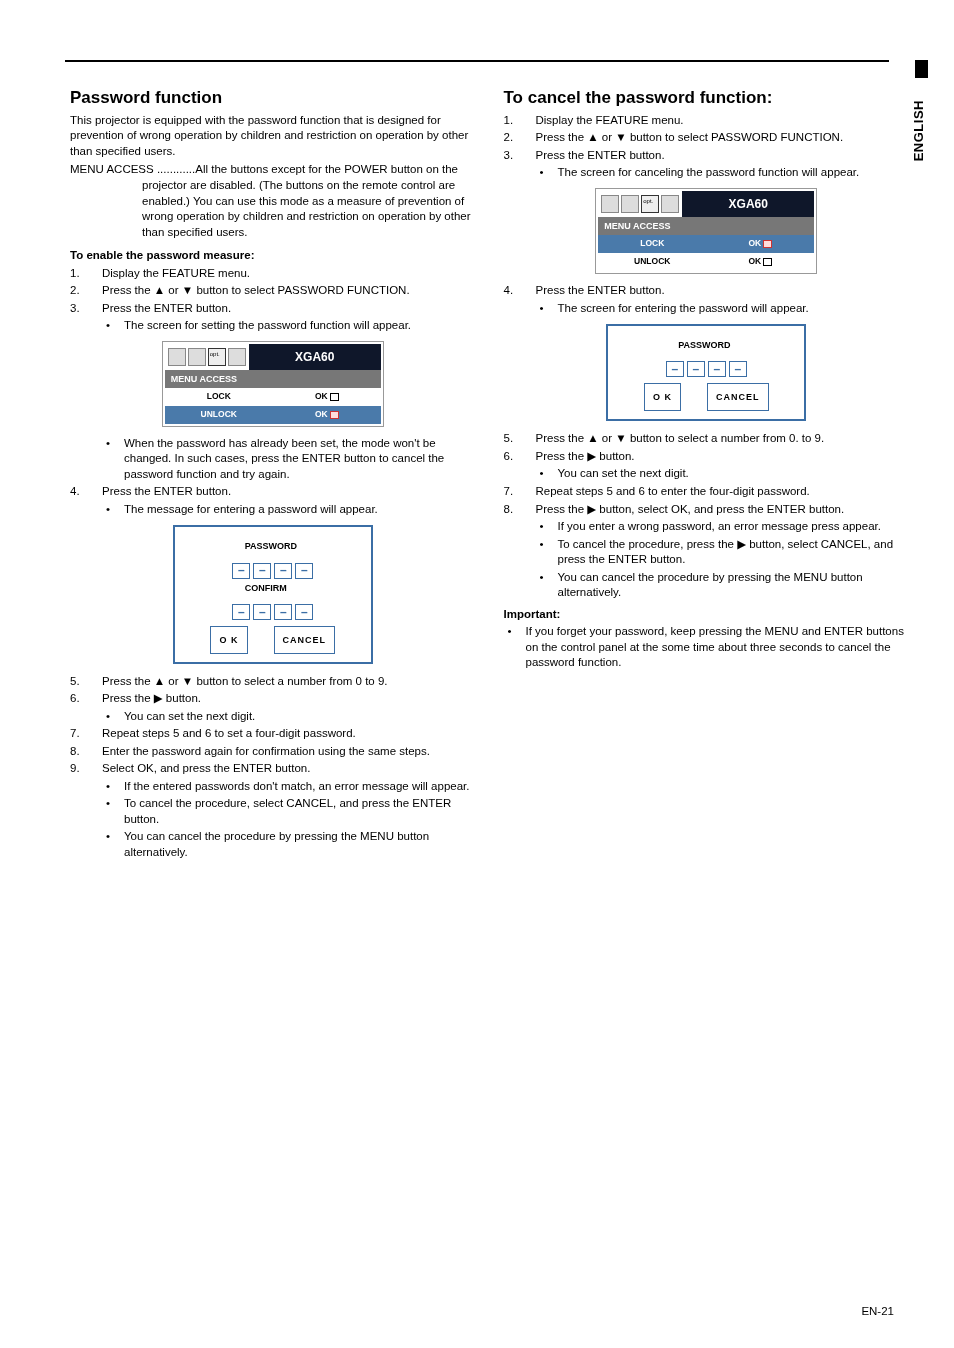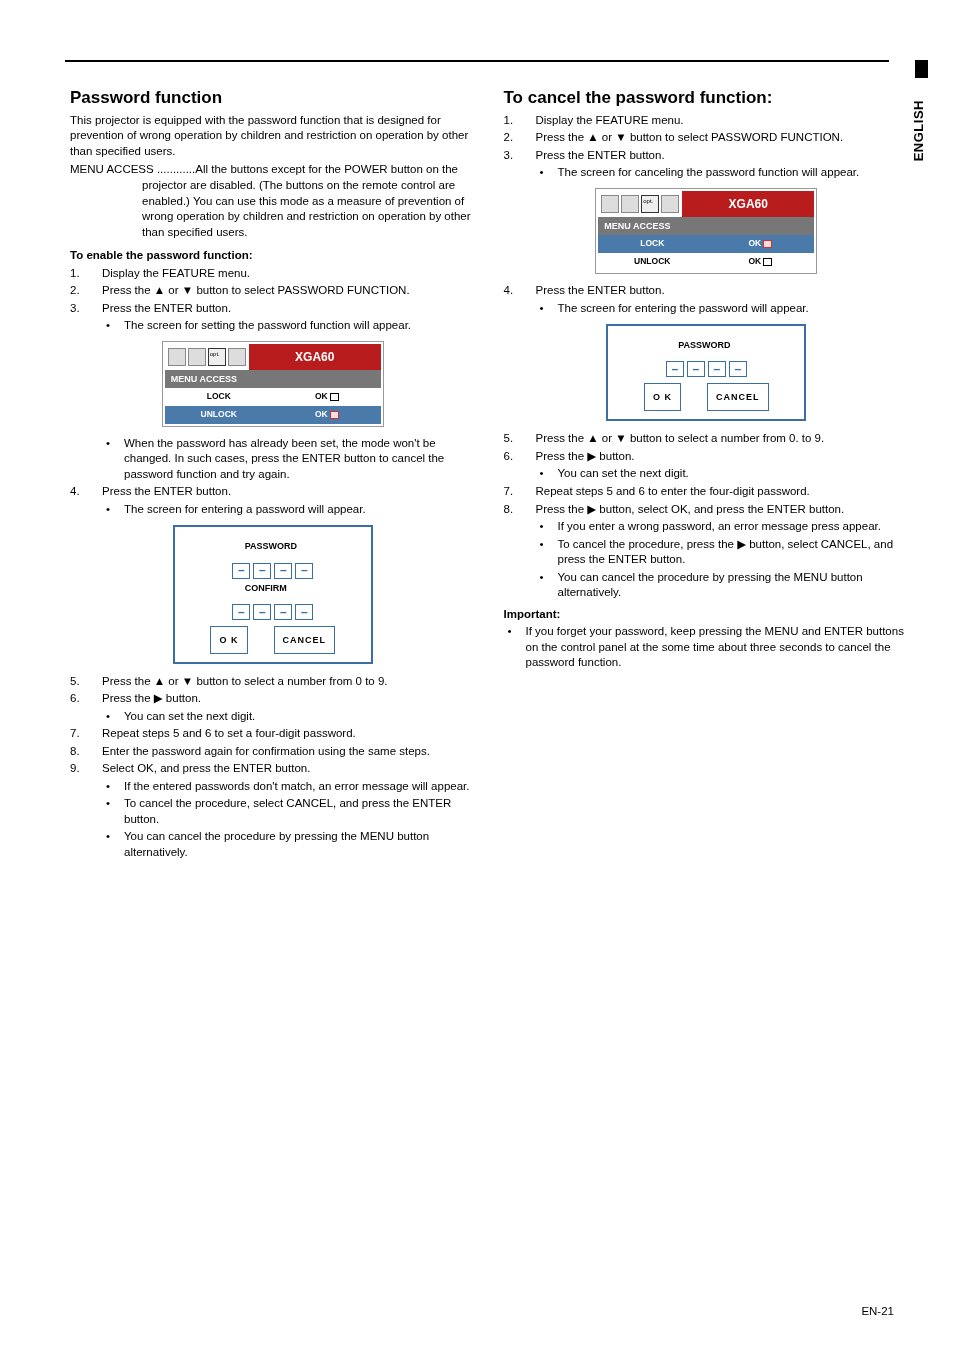--- a/index.html
+++ b/index.html
@@ -42,21 +42,21 @@
   ul.bullets > li > .t { flex: 1; }
   .indent-sub { padding-left: 32px; }
   .indent-sub ul.bullets > li > .b { padding-left:4px;}
   .figure-wrap { display:flex; justify-content:center; margin: 8px 0 10px 0; }
   .menu-fig { border: 2px solid #fff; outline:1px solid #999;}
   .menu-head { display:flex; height:26px; }
   .menu-head-left { display:flex; align-items:center; padding:0 2px; background:#fff;}
   .menu-head-left .ic { width:18px;height:18px;margin:0 1px;border:1px solid #888; background:#ddd; display:inline-block;}
   .menu-head-left .ic.opt { position:relative; background:#eee; border:1.5px solid #333;}
   .menu-head-left .ic.opt::after{content:"opt.";font-size:6px;position:absolute;top:1px;left:1px;}
-  .menu-head-right { flex:1; background:#b91c1c; color:#fff; display:flex;align-items:center;justify-content:center;font-weight:bold;font-size:12px;}
+  .menu-head-right { flex:1; background:#0f172a; color:#fff; display:flex;align-items:center;justify-content:center;font-weight:bold;font-size:12px;}
   .menu-sub { background:#777; color:#fff; font-size:9px; font-weight:bold; padding:3px 6px;}
   .menu-row { display:flex; font-size:8.5px; font-weight:bold; height:18px; align-items:center;}
   .menu-row .mc { flex:1; text-align:center; padding:0 4px; }
   .menu-row.white { background:#fff; color:#000;}
   .menu-row.blue { background:#4a7aaa; color:#fff;}
   .ok-icon { display:inline-block; width:9px;height:8px;border:1px solid #000; margin-left:2px;vertical-align:middle;}
   .ok-icon.r { border-color:#c33; background:#fdd;}
   .pass-fig { border: 2px solid #3b6ea5; padding: 10px 14px 8px 14px; }
   .pass-fig .row { display:flex; align-items:center; margin: 3px 0; gap:10px;flex-direction:column;}
   .pass-fig .lbl { font-size:9px; font-weight:bold; width:56px;}
@@ -76,21 +76,21 @@
 <div class="hr-top"></div>
 <div class="vbar"></div>
 <div class="english-vertical">ENGLISH</div>
 
 <div class="columns">
 
   <div class="col">
     <h2 class="section">Password function</h2>
     <p class="body-text">This projector is equipped with the password function that is designed for prevention of wrong operation by children and restriction on operation by other than specified users.</p>
     <p class="hang">MENU ACCESS ............All the buttons except for the POWER button on the projector are disabled. (The buttons on the remote control are enabled.) You can use this mode as a measure of prevention of wrong operation by children and restriction on operation by other than specified users.</p>
-    <p class="subbold">To enable the password function:</p>
+    <p class="subbold">To enable the password measure:</p>
 
     <ol class="steps">
       <li>
           <span class="n">1.</span>
           <span class="t">Display the FEATURE menu.</span>
         </li>
       <li>
           <span class="n">2.</span>
           <span class="t"><span>Press the </span><span class="tri-up"></span><span> or </span><span class="tri-dn"></span><span> button to select PASSWORD FUNCTION.</span></span>
         </li>
@@ -143,21 +143,21 @@
     <ol class="steps">
       <li>
           <span class="n">4.</span>
           <span class="t">Press the ENTER button.</span>
         </li>
     </ol>
     <div class="indent-sub">
       <ul class="bullets">
           <li>
             <span class="b">•</span>
-            <span class="t">The screen for entering a password will appear.</span>
+            <span class="t">The message for entering a password will appear.</span>
           </li>
         </ul>
     </div>
 
     <div class="figure-wrap">
       <div class="pass-fig" style="width:200px">
         <div class="row">
             <span class="lbl">PASSWORD</span>
             <div class="digits">
               <div class="digit">–</div>

